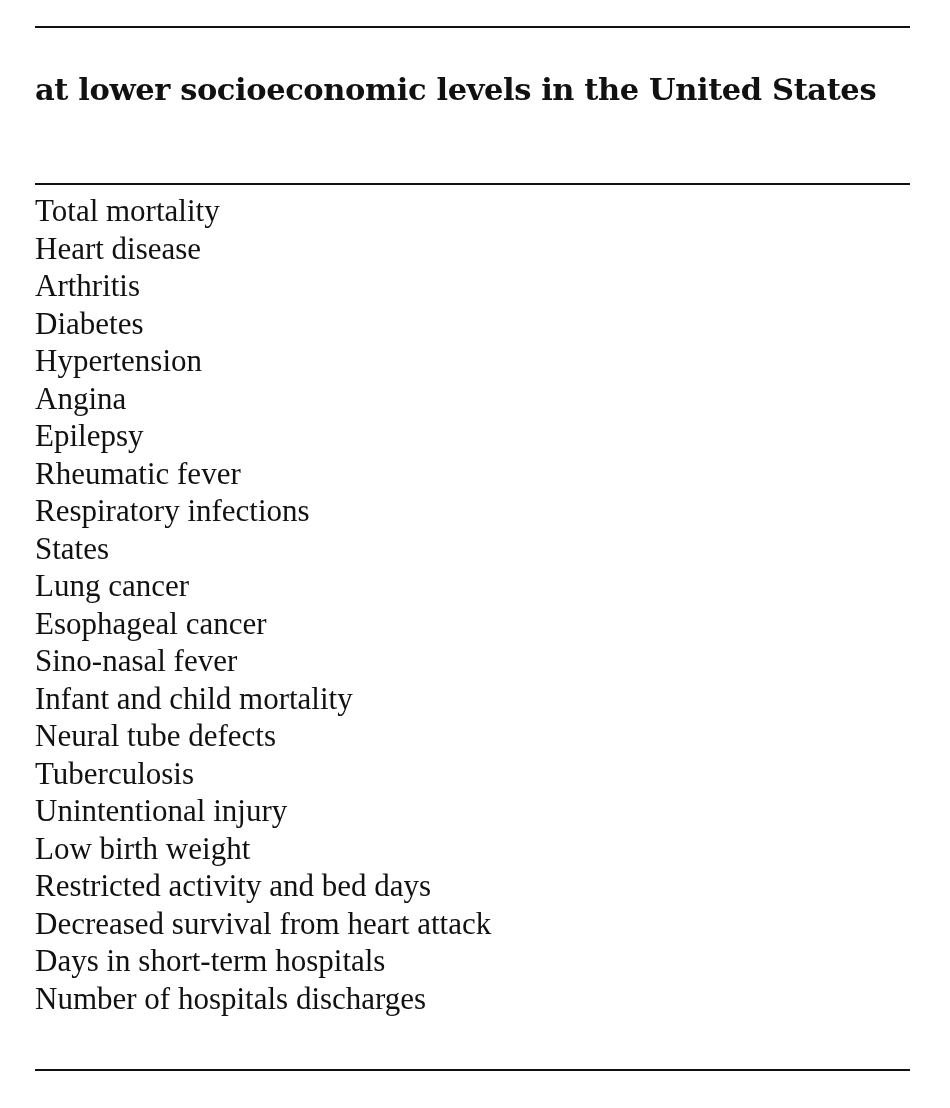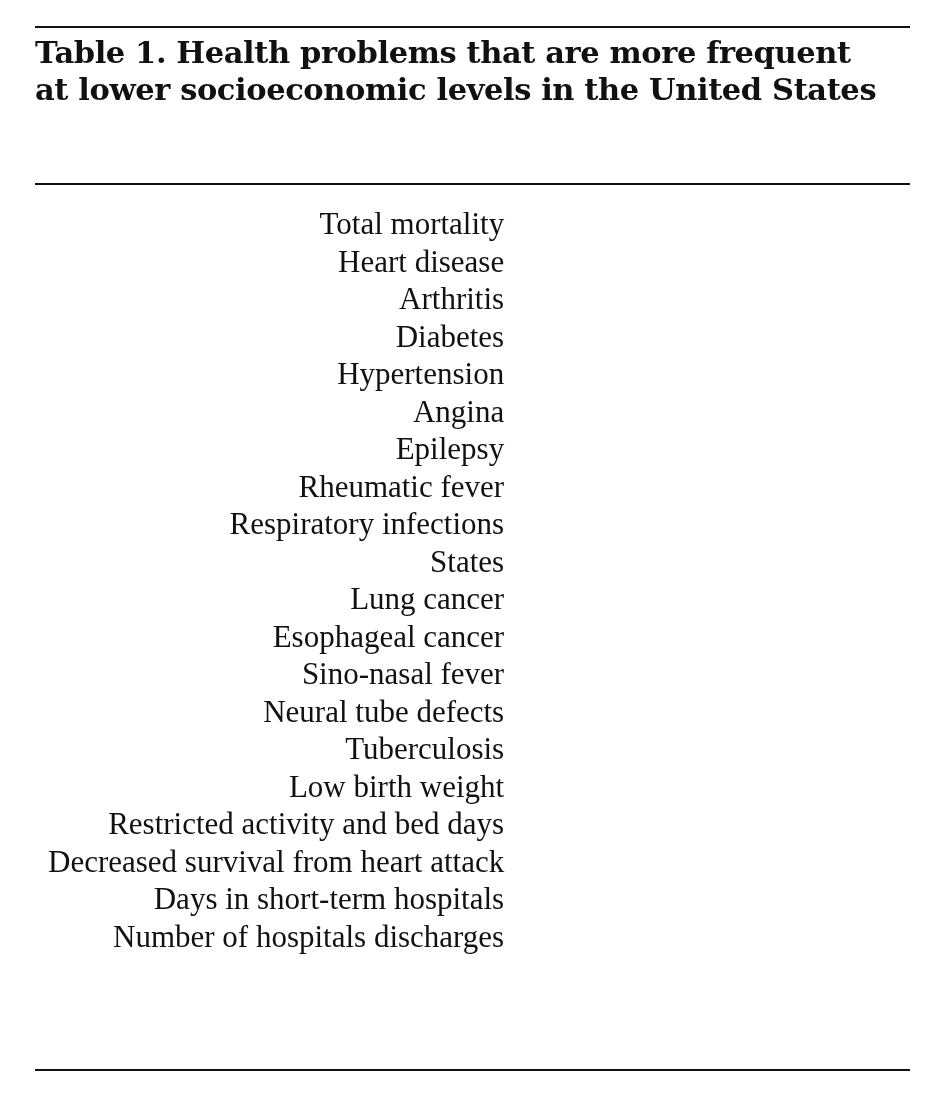--- a/index.html
+++ b/index.html
@@ -33,62 +33,63 @@
       font-family: "DejaVu Serif", serif;
       font-weight: bold;
       font-size: 30.5px;
       line-height: 37px;
       letter-spacing: -0.4px;
     }
     .items {
       position: absolute;
       left: 35px;
       top: 192px;
-      margin: 13px;
+      margin: 0;
       padding: 0;
       list-style: none;
       font-family: "Liberation Serif", serif;
       font-size: 31px;
       line-height: 37.5px;
-      text-align: right;
     }
     .items li {
       margin: 0;
       padding: 0;
       white-space: nowrap;
     }
   </style>
 </head>
 <body>
 
 <div class="rule top"></div>
 
 <h1 class="title">
-  <span>Table 1.  Health problems that are more frequent</span><br>
+  <br>
   <span>at lower socioeconomic levels in the United States</span>
 </h1>
 
 <div class="rule mid"></div>
 
 <ul class="items">
   <li>Total mortality</li>
   <li>Heart disease</li>
   <li>Arthritis</li>
   <li>Diabetes</li>
   <li>Hypertension</li>
   <li>Angina</li>
   <li>Epilepsy</li>
   <li>Rheumatic fever</li>
   <li>Respiratory infections</li>
   <li>States</li>
   <li>Lung cancer</li>
   <li>Esophageal cancer</li>
   <li>Sino-nasal fever</li>
+  <li>Infant and child mortality</li>
   <li>Neural tube defects</li>
   <li>Tuberculosis</li>
+  <li>Unintentional injury</li>
   <li>Low birth weight</li>
   <li>Restricted activity and bed days</li>
   <li>Decreased survival from heart attack</li>
   <li>Days in short-term hospitals</li>
   <li>Number of hospitals discharges</li>
 </ul>
 
 <div class="rule bottom"></div>
 
 </body></html>

